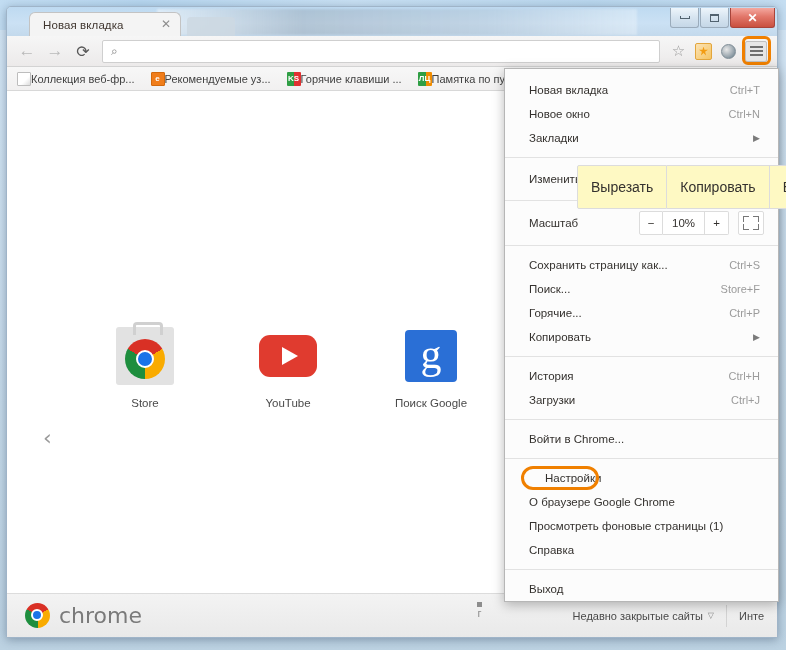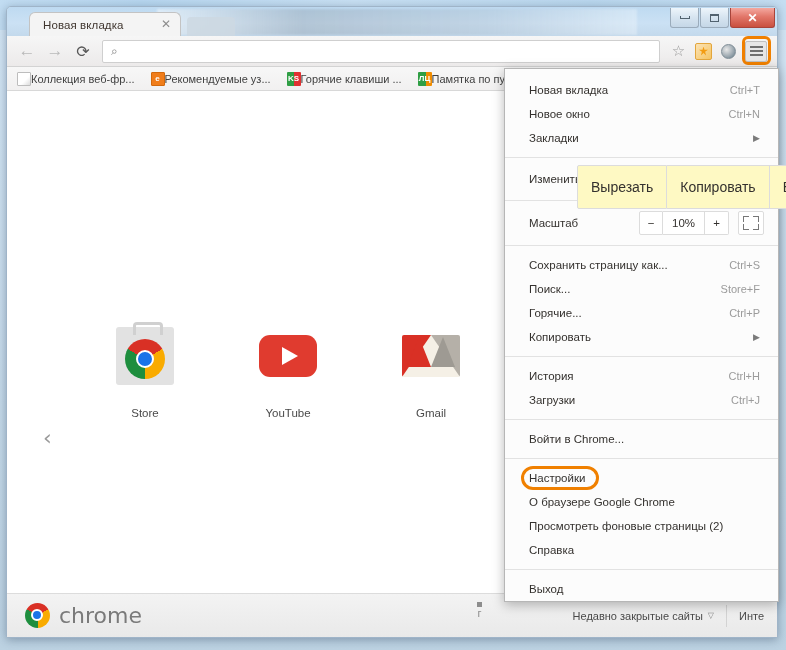--- a/index.html
+++ b/index.html
@@ -155,21 +155,21 @@
   #content {
     position: absolute; left: 0; top: 84px; width: 770px; height: 524px;
     background: #fff;
   }
   #ntp-prev {
     position: absolute; left: 36px; top: 334px; font-size: 22px; color: #9a9a9a; cursor: pointer;
     font-family: "DejaVu Sans", sans-serif;
   }
   #tiles { position: absolute; left: 95px; top: 236px; display: flex; gap: 57px; }
   .tile { width: 86px; display: flex; flex-direction: column; align-items: center; cursor: pointer; }
-  .tile-label { margin-top: 22px; font-size: 11.5px; color: #4a4a4a; white-space: nowrap; }
+  .tile-label { margin-top: 12px; font-size: 11.5px; color: #4a4a4a; white-space: nowrap; }
   .tile-icon { width: 58px; height: 58px; position: relative; }
 
   
   .ic-store { background:#e2e2e2; border-radius:3px; }
   .ic-store::before { content:""; position:absolute; left:17px; top:-5px; width:24px; height:10px;
     border:3px solid #d0d0d0; border-bottom:none; border-radius:4px 4px 0 0; }
   .chrome-logo { position:absolute; left:9px; top:12px; width:40px; height:40px; border-radius:50%;
     background: conic-gradient(from -60deg, #d93025 0 120deg, #f9ab00 120deg 240deg, #1e8e3e 240deg 360deg); }
   .chrome-logo::after { content:""; position:absolute; left:11px; top:11px; width:18px; height:18px;
     border-radius:50%; background:#1a73e8; border:2px solid #fff; box-sizing:border-box; }
@@ -260,21 +260,21 @@
     width: 26px; height: 24px; margin-left: 9px; border:1px solid #dcdcdc; background:#fff;
     border-radius:2px; position:relative; cursor:pointer;
   }
   #btn-fullscreen span { position:absolute; width:6px; height:6px; border:1.5px solid #777; }
   #btn-fullscreen .c1 { left:4px; top:4px; border-right:none; border-bottom:none; }
   #btn-fullscreen .c2 { right:4px; top:4px; border-left:none; border-bottom:none; }
   #btn-fullscreen .c3 { left:4px; bottom:4px; border-right:none; border-top:none; }
   #btn-fullscreen .c4 { right:4px; bottom:4px; border-left:none; border-top:none; }
 
   
-  #settings-wrap { position: relative; }
+  #settings-wrap { position: relative; padding-left: 16px; }
   #settings-ellipse {
     position: absolute; left: 16px; top: 0px; width: 78px; height: 24px;
     border: 3px solid #f08000; border-radius: 13px; pointer-events: none;
   }
 </style>
 </head>
 <body>
 
 <div id="desktop">
   <div id="desktop-blur"></div>
@@ -359,31 +359,20 @@
         <span class="tile-label">Store</span>
       </div>
 
       <div class="tile">
         <div class="tile-icon">
           <div class="ic-yt"></div>
         </div>
         <span class="tile-label">YouTube</span>
       </div>
 
-      <div class="tile">
-        <div class="tile-icon">
-          <div class="ic-gm">
-            <div class="lflap"></div>
-            <div class="rflap"></div>
-            <div class="m1"></div>
-            <div class="m2"></div>
-          </div>
-        </div>
-        <span class="tile-label">Gmail</span>
-      </div>
 
       <div class="tile">
         <div class="tile-icon">
           <div class="ic-gg">
               <span>g</span>
             </div>
         </div>
         <span class="tile-label">Поиск Google</span>
       </div>
 
@@ -495,21 +484,21 @@
     <div id="settings-wrap">
       <div class="mi">
         <span>Настройки</span>
       </div>
       <div id="settings-ellipse"></div>
     </div>
     <div class="mi">
       <span>О браузере Google Chrome</span>
     </div>
     <div class="mi">
-      <span>Просмотреть фоновые страницы (2)</span>
+      <span>Просмотреть фоновые страницы (1)</span>
     </div>
     <div class="mi">
       <span>Справка</span>
     </div>
 
     <div class="msep"></div>
 
     <div class="mi">
       <span>Выход</span>
     </div>

